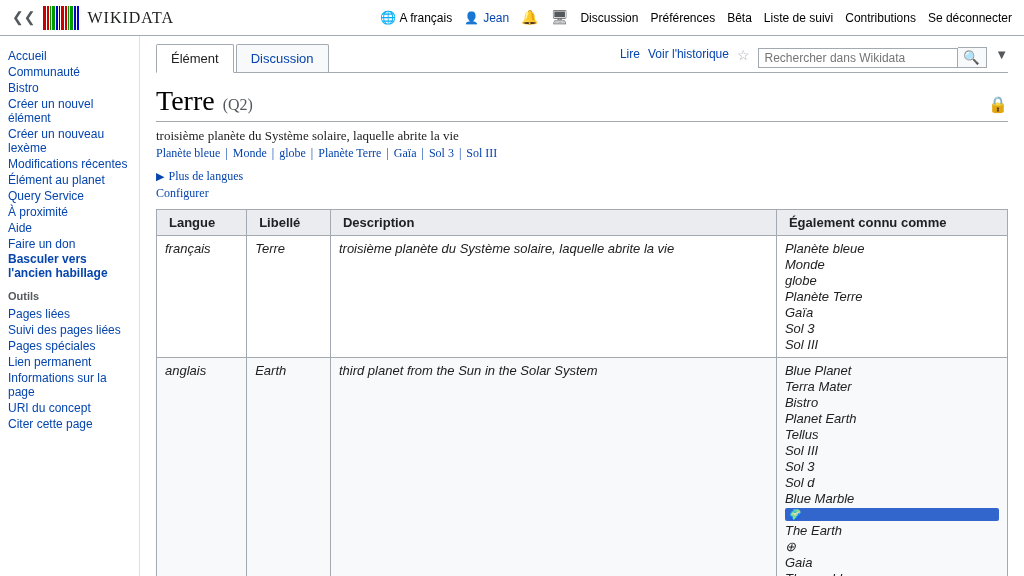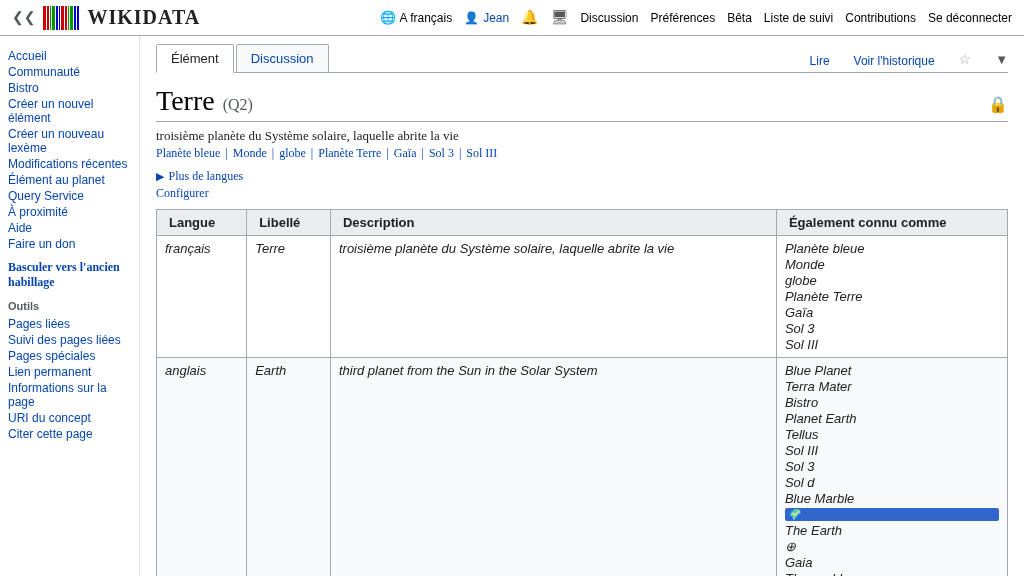--- a/index.html
+++ b/index.html
@@ -14,22 +14,22 @@
       border-bottom: 1px solid #a2a9b1;
       background: #fff;
       height: 36px;
     }
     #header-left {
       display: flex;
       align-items: center;
       gap: 8px;
     }
     .logo-text {
-      font-size: 20px;
-      font-weight: bold;
+      font-size: 16px;
+      font-weight: normal;
       color: #202122;
       letter-spacing: 1px;
       font-family: 'Linux Libertine', Georgia, serif;
     }
     .logo-barcode {
       display: flex;
       align-items: center;
       gap: 1px;
       height: 24px;
     }
@@ -104,23 +104,21 @@
       color: #54595d;
       margin-top: 10px;
       margin-bottom: 4px;
     }
     .sidebar-toggle-link {
       display: block;
       color: #0645ad;
       font-weight: bold;
       text-decoration: none;
       font-size: 12px;
-      margin-top: 8px;
-      cursor: pointer;
-      font-family: Liberation Serif, serif;
+      cursor: pointer;
     }
 
     
     #main {
       flex: 1;
       padding: 0 16px;
       overflow: auto;
     }
 
     
@@ -149,22 +147,22 @@
       background: #fff;
       color: #202122;
       font-weight: normal;
       border-bottom: 1px solid #fff;
       margin-bottom: -1px;
       z-index: 1;
     }
     .tab-actions {
       margin-left: auto;
       display: flex;
-      align-items: flex-end;
-      gap: 24px;
+      align-items: flex-start;
+      gap: 8px;
       padding-bottom: 4px;
     }
     .tab-action-link {
       font-size: 12px;
       color: #0645ad;
       text-decoration: none;
       cursor: pointer;
       font-family: sans-serif;
     }
     .star-icon {
@@ -354,20 +352,26 @@
   <div id="main">
 
     <div class="tabs-bar">
       <a class="tab active">Élément</a>
       <a class="tab">Discussion</a>
       <div class="tab-actions">
         <a class="tab-action-link">Lire</a>
         <a class="tab-action-link">Voir l'historique</a>
         <span class="star-icon">☆</span>
 
+        <div class="search-bar-header">
+          <input class="search-input-header" type="text" placeholder="Rechercher dans Wikidata" style="">
+          <button class="search-btn-header">
+            <span>🔍</span>
+          </button>
+        </div>
         <span style="color:#54595d; cursor:pointer; font-size:13px;">▼</span>
       </div>
     </div>
 
     <div class="page-title-row">
       <h1 class="page-title">Terre</h1>
       <span class="page-subtitle">(Q2)</span>
       <span class="lock-right lock-icon">🔒</span>
     </div>
 

